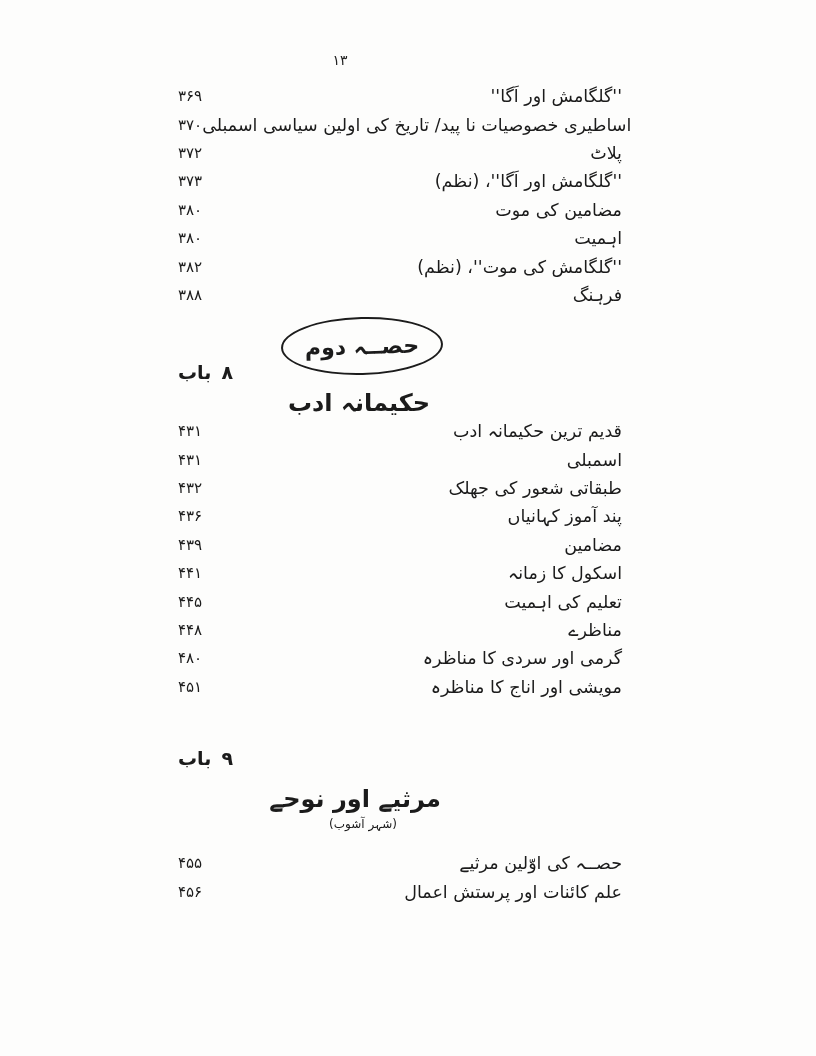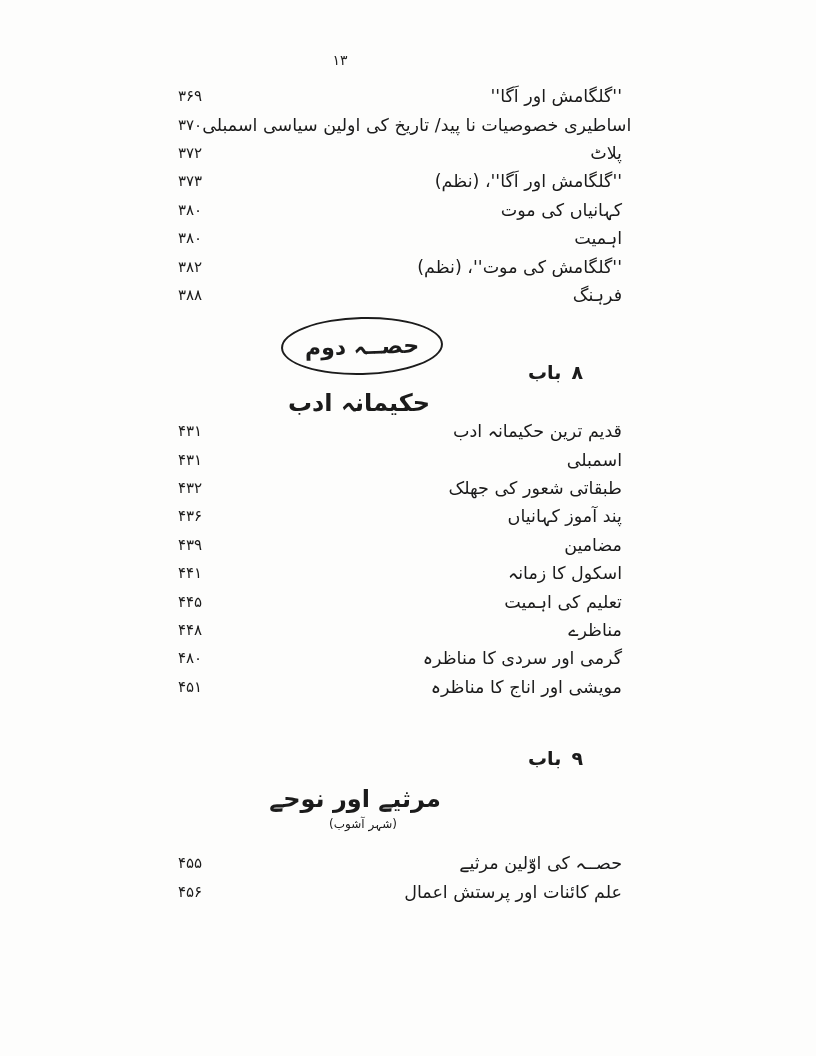--- a/index.html
+++ b/index.html
@@ -25,22 +25,22 @@
     width: 158px; height: 54px;
     margin: 8px auto 0 auto;
     transform: translateX(-38px) rotate(-1.5deg);
     border: 2.5px solid #1c1c1c;
     border-radius: 50%;
     display: flex; align-items: center; justify-content: center;
   }
   .oval-label { font-size: 22px; font-weight: bold; direction: rtl; }
 
   .chapter {
-    display: flex; justify-content: flex-end; align-items: baseline; gap: 10px;
-    margin-right: 39px; margin-top: -14px;
+    display: flex; justify-content: flex-start; align-items: baseline; gap: 10px;
+    margin-right: 8px; margin-top: -14px;
     font-weight: bold; font-size: 19px;
   }
   .chapter.ch9 { margin-top: 46px; }
 
   .sec-head {
     text-align: center; font-weight: bold; font-size: 24px;
     direction: rtl; margin-top: 6px; margin-right: 82px; height: 28px;
   }
   .sec-head.elegies { margin-right: 90px; margin-top: 16px; }
   .sub-head {
@@ -68,21 +68,21 @@
     <div class="trow">
       <span class="num">۳۷۲</span>
       <span class="title">پلاٹ</span>
     </div>
     <div class="trow">
       <span class="num">۳۷۳</span>
       <span class="title">''گلگامش اور اَگا''، (نظم)</span>
     </div>
     <div class="trow">
       <span class="num">۳۸۰</span>
-      <span class="title">کہانیاں کی موت</span>
+      <span class="title">مضامین کی موت</span>
     </div>
     <div class="trow">
       <span class="num">۳۸۰</span>
       <span class="title">اہمیت</span>
     </div>
     <div class="trow">
       <span class="num">۳۸۲</span>
       <span class="title">''گلگامش کی موت''، (نظم)</span>
     </div>
     <div class="trow">

